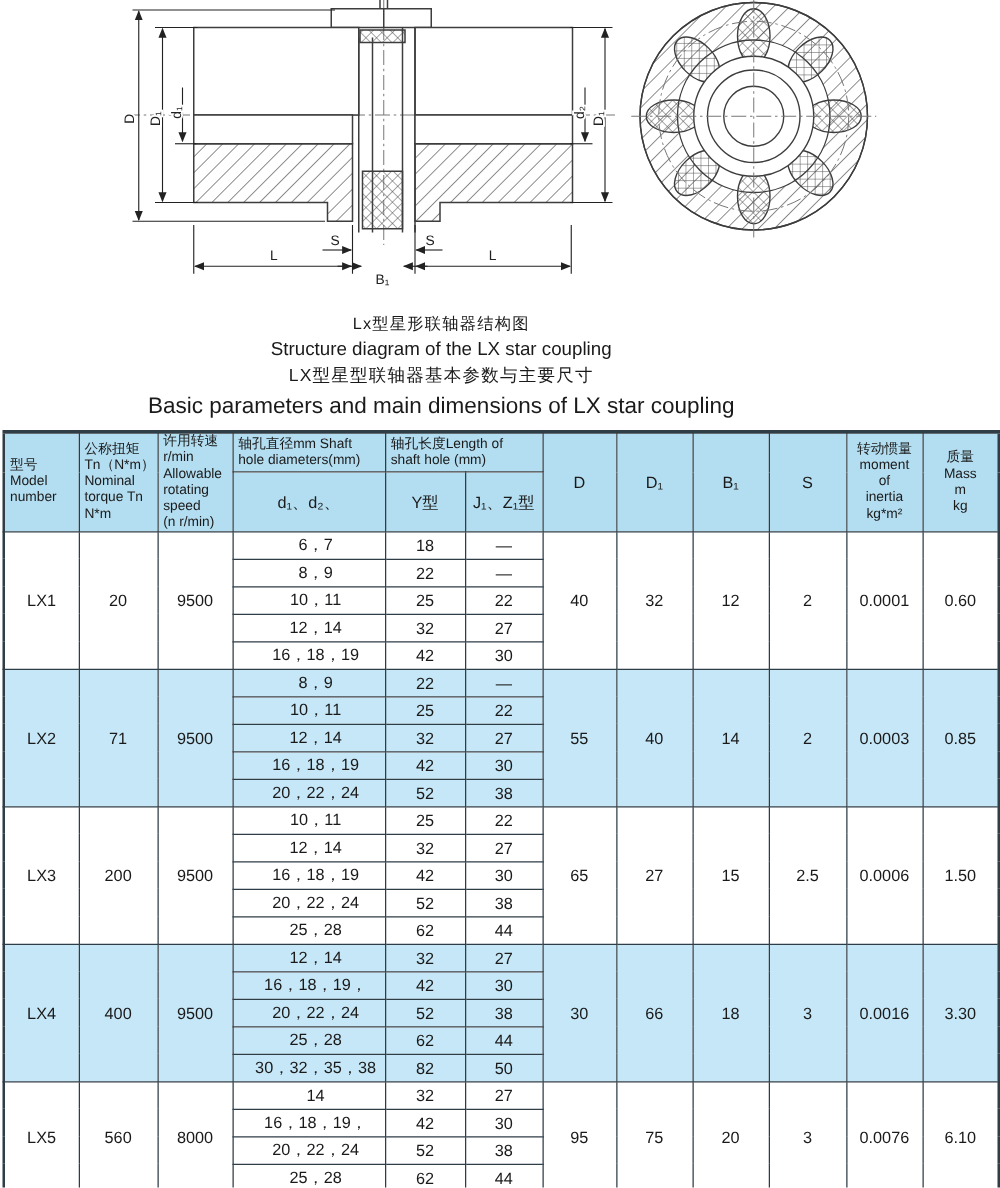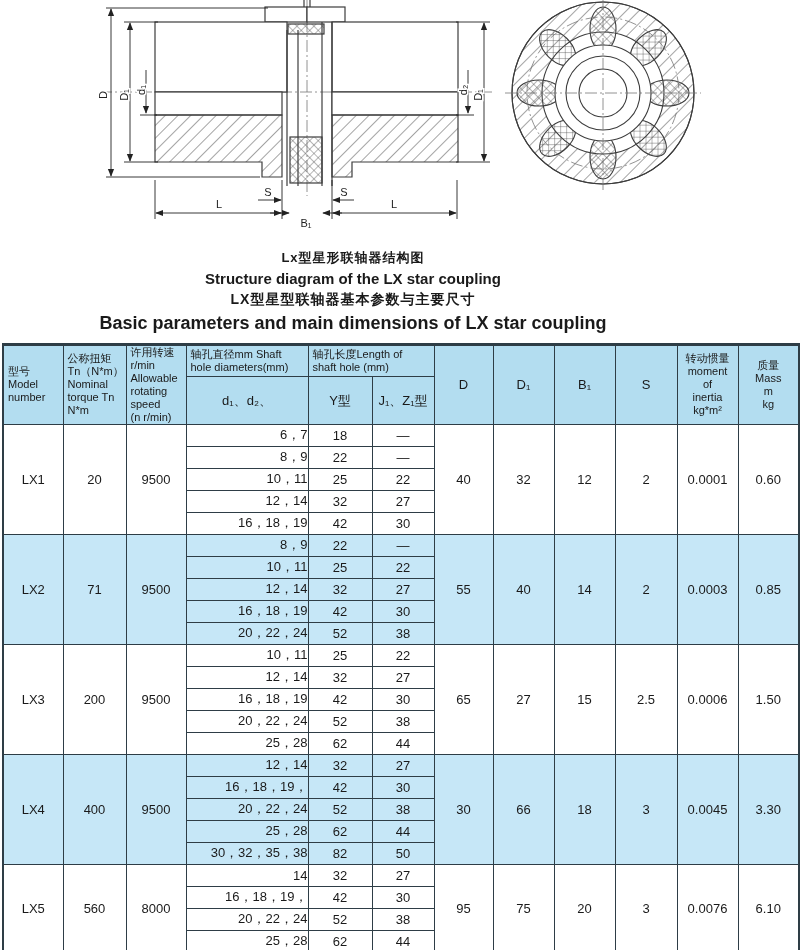--- a/index.html
+++ b/index.html
@@ -1,20 +1,20 @@
 <!DOCTYPE html>
 <html><head>
 <meta charset="utf-8">
 <style>
   html,body{margin:0;padding:0;}
   body{
     width:800px;height:950px;background:#ffffff;position:relative;
     font-family:"Liberation Sans",sans-serif;color:#1a1a1a;overflow:hidden;
   }
-  .cap{width:706px;text-align:center;font-weight:bold;}
+  .cap{width:706px;text-align:center;}
   .cap-zh{font-size:13px;margin-top:5px;letter-spacing:1px;}
   .cap-en{font-size:15px;margin-top:3px;}
   .title-zh{font-size:14px;margin-top:4px;letter-spacing:1px;}
   .title-en{font-size:18px;margin-top:4px;}
   table{
     border-collapse:collapse;table-layout:fixed;width:796px;
     margin:9px 0 0 2px;
     border:2px solid #2e3d46;border-top-width:3px;
   }
   th,td{
@@ -24,21 +24,21 @@
   thead th{
     background:#b3ddf0;font-weight:normal;font-size:11px;line-height:1.18;
     white-space:pre-line;
   }
   thead .lft{text-align:left;padding-left:4px;}
   thead tr.h1{height:27px;}
   thead tr.h2{height:41px;}
   thead .sub{font-size:13px;}
   tbody td{font-size:13px;height:21px;background:#ffffff;}
   tbody tr.hl td{background:#c6e7f7;}
-  tbody td.dcol{text-align:right;padding-left:11px;}
+  tbody td.dcol{text-align:center;padding-left:11px;}
   svg text{font-family:"Liberation Sans",sans-serif;}
   .dim{font-size:11px;fill:#222;paint-order:stroke;stroke:#fff;stroke-width:3px;}
 </style>
 </head>
 <body>
 
 
 
 
 <svg width="800" height="240" viewBox="0 0 800 240">
@@ -314,21 +314,21 @@
         <td rowspan="5">LX4</td>
         <td rowspan="5">400</td>
         <td rowspan="5">9500</td>
         <td class="dcol">12，14</td>
         <td>32</td>
         <td>27</td>
         <td rowspan="5">30</td>
         <td rowspan="5">66</td>
         <td rowspan="5">18</td>
         <td rowspan="5">3</td>
-        <td rowspan="5">0.0045</td>
+        <td rowspan="5">0.0016</td>
         <td rowspan="5">3.30</td>
       </tr>
       <tr class="hl">
         <td class="dcol">16，18，19，</td>
         <td>42</td>
         <td>30</td>
       </tr>
       <tr class="hl">
         <td class="dcol">20，22，24</td>
         <td>52</td>

